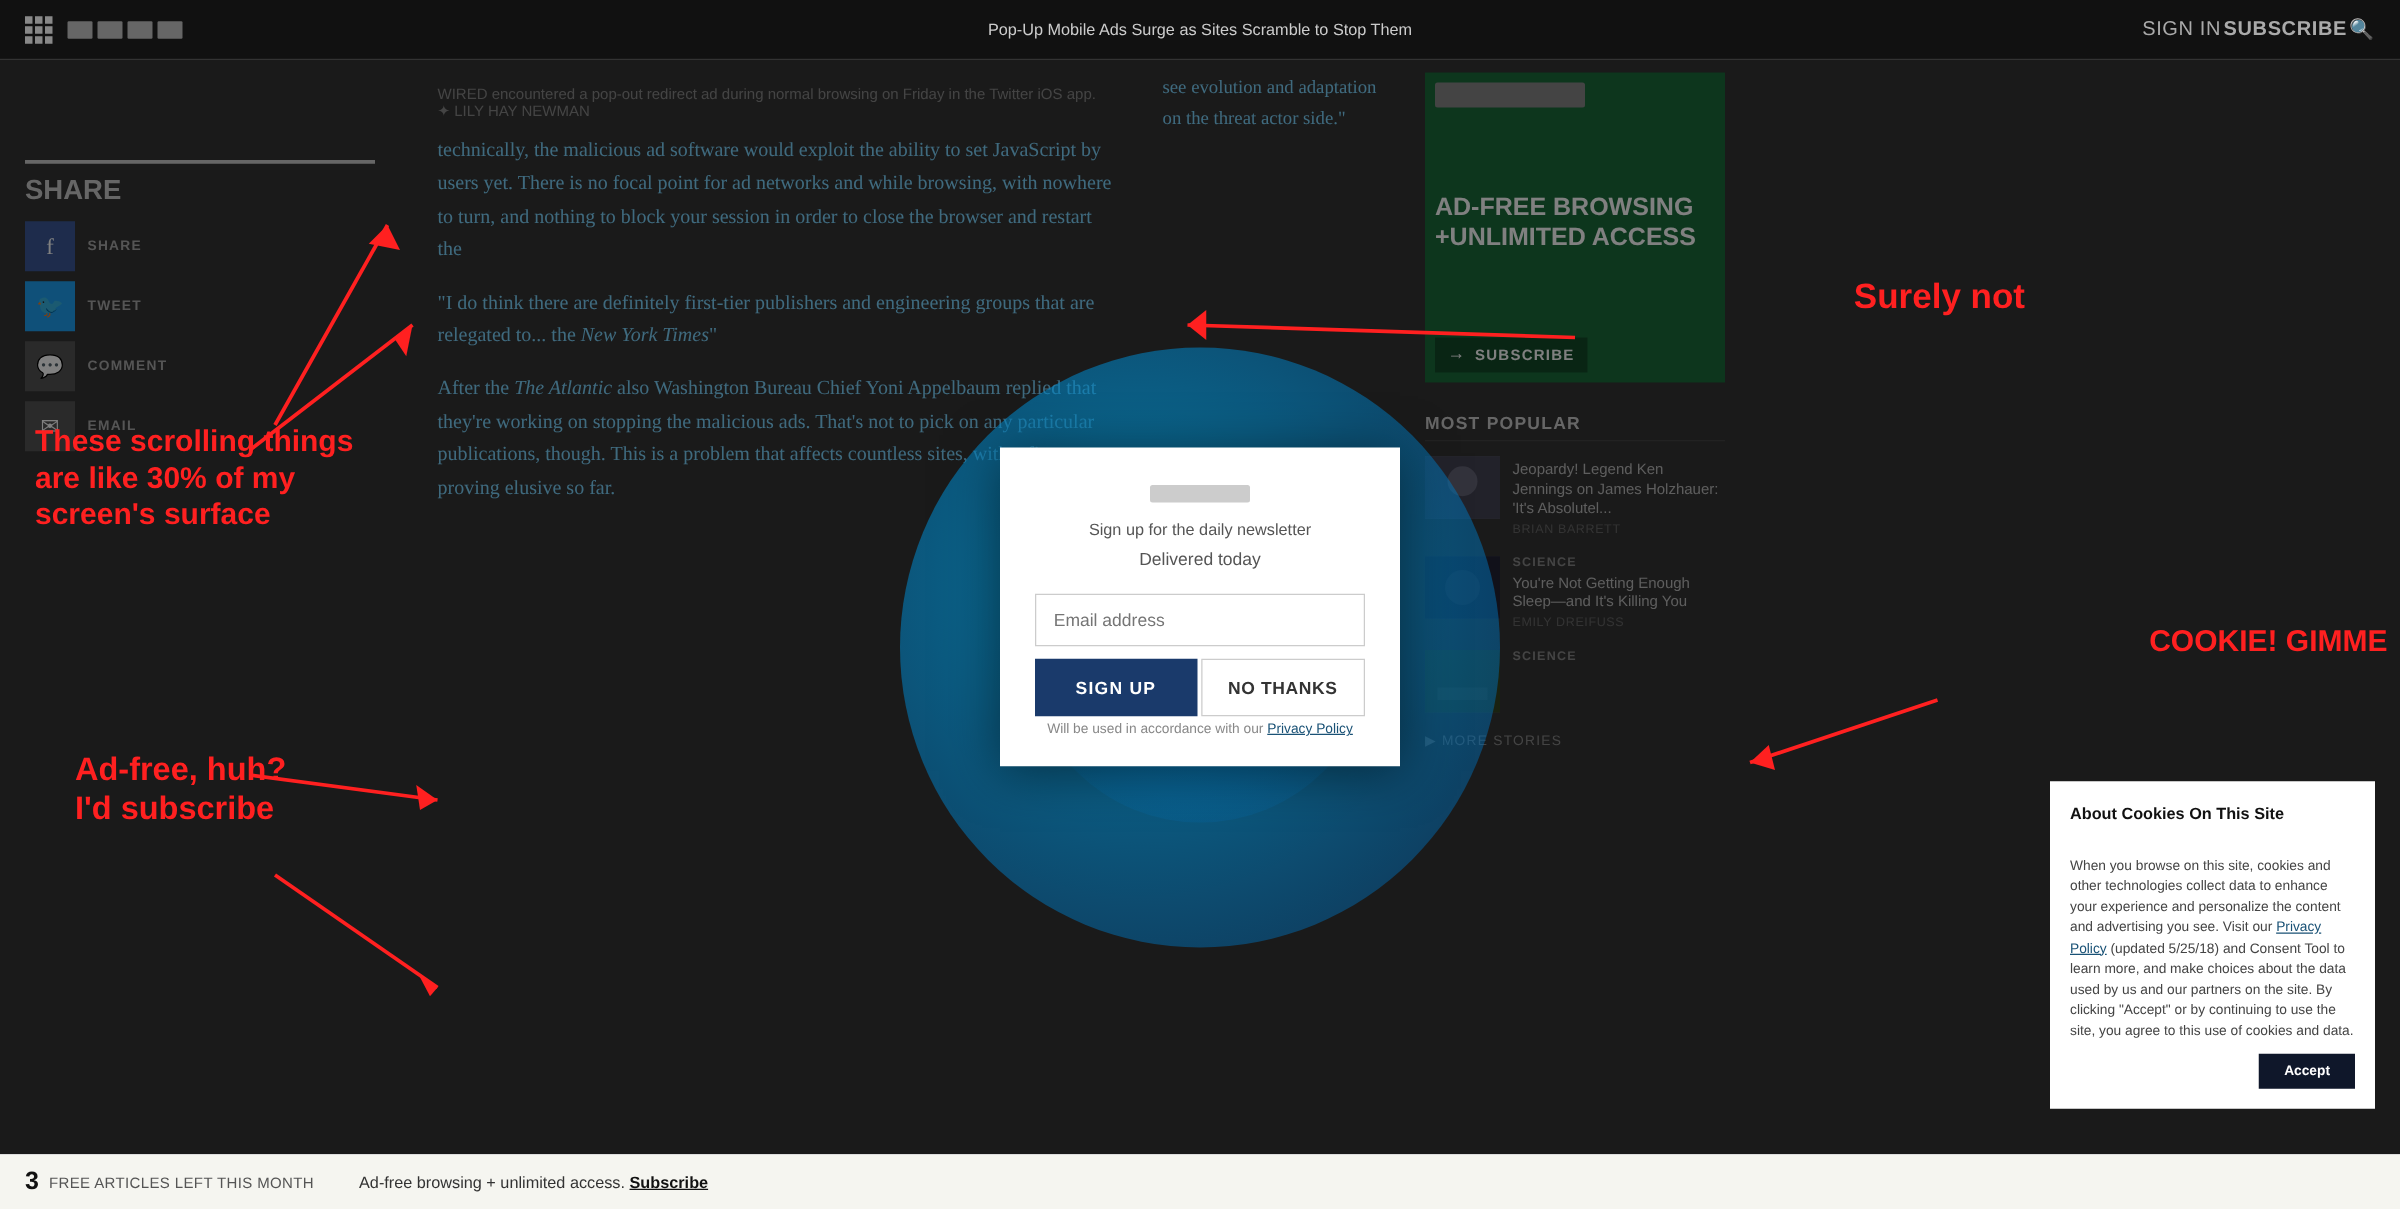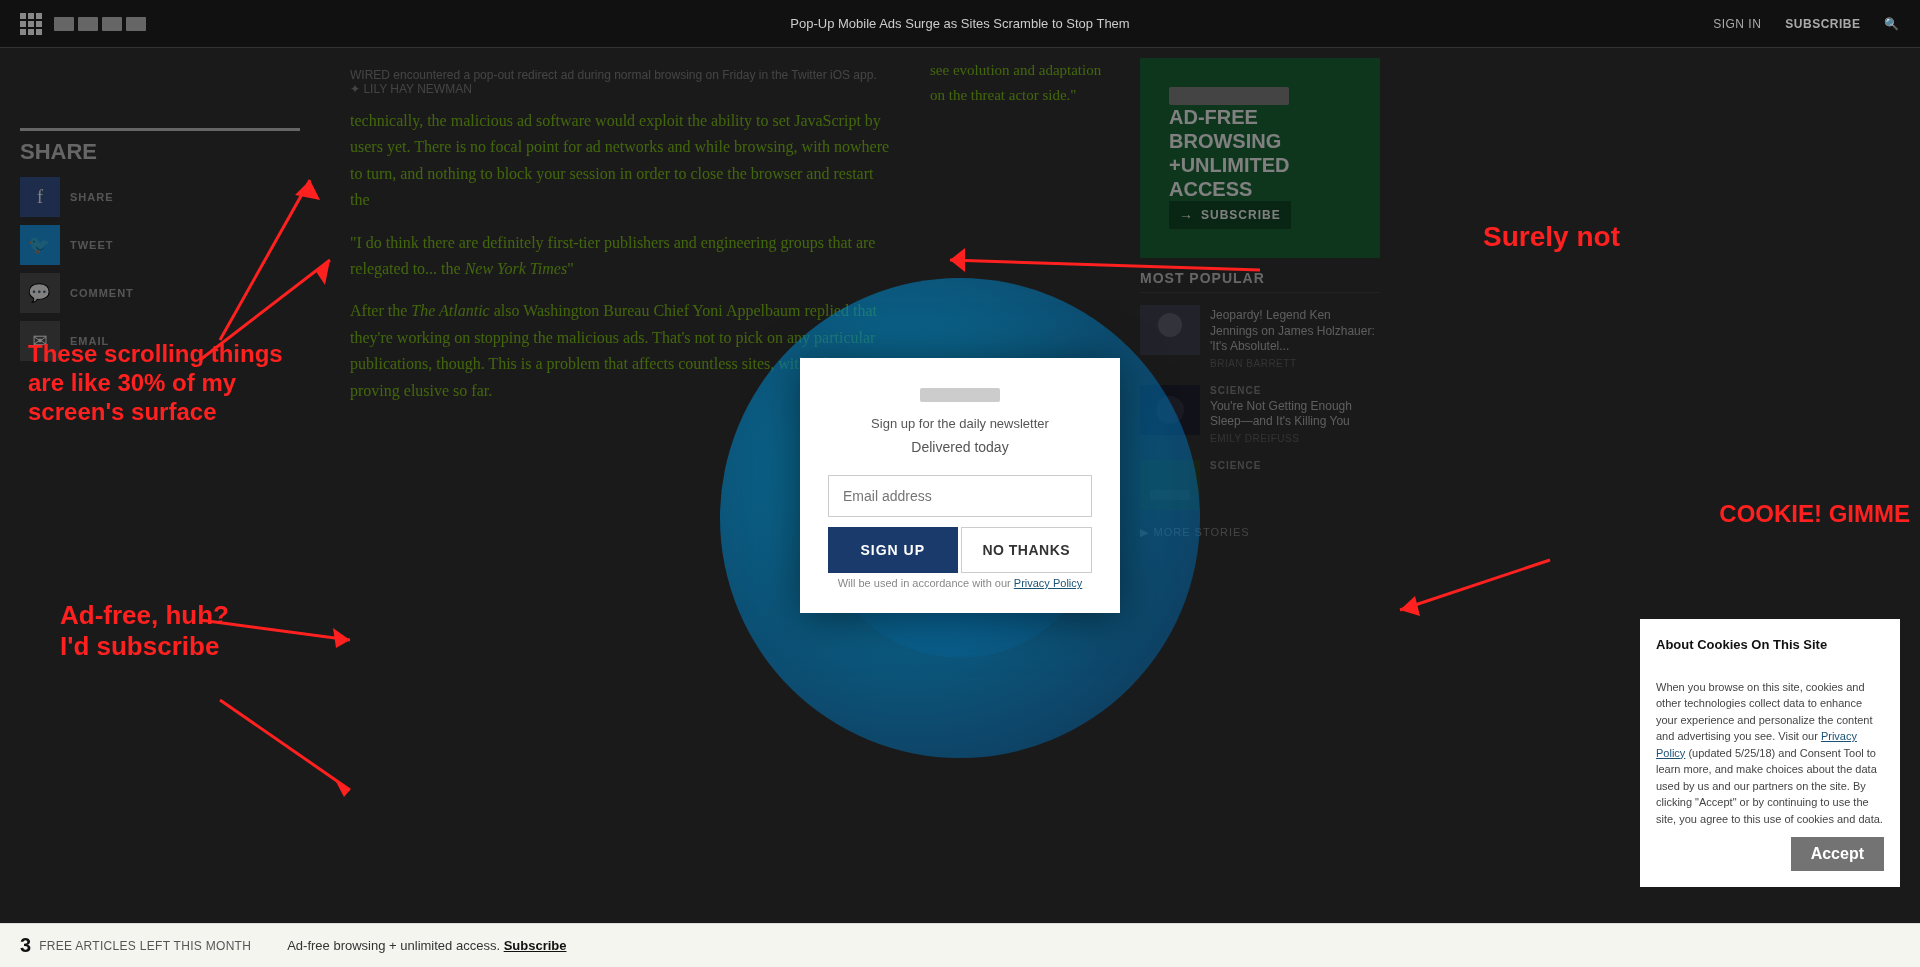--- a/index.html
+++ b/index.html
@@ -16,21 +16,21 @@
       border-bottom: 1px solid #333;
       position: relative;
       z-index: 10;
     }
     .top-nav-left { display: flex; align-items: center; gap: 12px; }
     .grid-icon { display: grid; grid-template-columns: repeat(3,6px); gap: 2px; }
     .grid-icon span { width: 6px; height: 6px; background: #888; display: block; }
     .nav-logo { display: flex; gap: 4px; align-items: center; }
     .logo-block { width: 20px; height: 14px; background: #666; border-radius: 1px; }
     .top-nav-center { position: absolute; left: 50%; transform: translateX(-50%); font-family: Arial, sans-serif; font-size: 13px; color: #ccc; font-weight: 400; }
-    .top-nav-right { display: flex; align-items: center; gap: 24px; font-family: Arial, sans-serif; font-size: 12px; color: #aaa; letter-spacing: 0.5px; }
+    .top-nav-right { display: flex; align-items: center; gap: 2px; font-family: Arial, sans-serif; font-size: 16px; color: #aaa; letter-spacing: 0.5px; }
     .sign-in-btn { color: #aaa; cursor: pointer; }
     .subscribe-btn { color: #aaa; cursor: pointer; font-weight: 600; }
 
     
     .main-area {
       display: flex;
       width: 100%;
       position: relative;
       filter: brightness(0.5);
     }
@@ -60,36 +60,36 @@
     
     .center-col {
       flex: 1;
       padding: 20px 30px;
       max-width: 600px;
     }
     .article-image-caption {
       font-family: Arial, sans-serif; font-size: 12px; color: #888; margin-bottom: 12px;
     }
     .article-text {
-      font-size: 16px; line-height: 1.65; color: #84cc16; margin-bottom: 16px;
+      font-size: 16px; line-height: 1.65; color: #7dd3fc; margin-bottom: 16px;
     }
     .article-text em { font-style: italic; }
 
     
     .right-col {
       width: 280px;
       padding: 10px 20px;
       flex-shrink: 0;
     }
     .ad-box {
       background: #1a6b3a;
       width: 240px;
-      height: 200px;
-      margin-bottom: 12px;
-      padding: 29px;
+      height: 248px;
+      margin-bottom: 24px;
+      padding: 8px;
       display: flex;
       flex-direction: column;
       justify-content: space-between;
     }
     .ad-box-top { background: #888; height: 20px; width: 120px; border-radius: 2px; }
     .ad-title { font-family: Arial, sans-serif; font-weight: 900; font-size: 20px; color: white; line-height: 1.2; }
     .ad-subscribe { display: flex; align-items: center; gap: 8px; background: rgba(0,0,0,0.3); padding: 6px 10px; width: fit-content; cursor: pointer; }
     .ad-subscribe-arrow { color: white; font-size: 14px; }
     .ad-subscribe-label { font-family: Arial, sans-serif; font-size: 12px; color: white; letter-spacing: 1px; font-weight: 600; }
 
@@ -114,25 +114,25 @@
       font-family: Arial, sans-serif;
       font-size: 11px;
       line-height: 1.5;
       z-index: 5;
       filter: brightness(1);
     }
     .cookie-title { font-weight: 700; font-size: 13px; margin-bottom: 24px; color: #111; }
     .cookie-text { color: #444; margin-bottom: 10px; }
     .cookie-link { color: #1a5276; text-decoration: underline; }
     .accept-btn {
-      background: #737373;
+      background: #0f172a;
       color: white;
       border: none;
       padding: 8px 20px;
-      font-size: 16px;
+      font-size: 11px;
       cursor: pointer;
       font-family: Arial, sans-serif;
       float: right;
       font-weight: 600;
     }
 
     
     .bottom-bar {
       position: fixed;
       bottom: 0;

